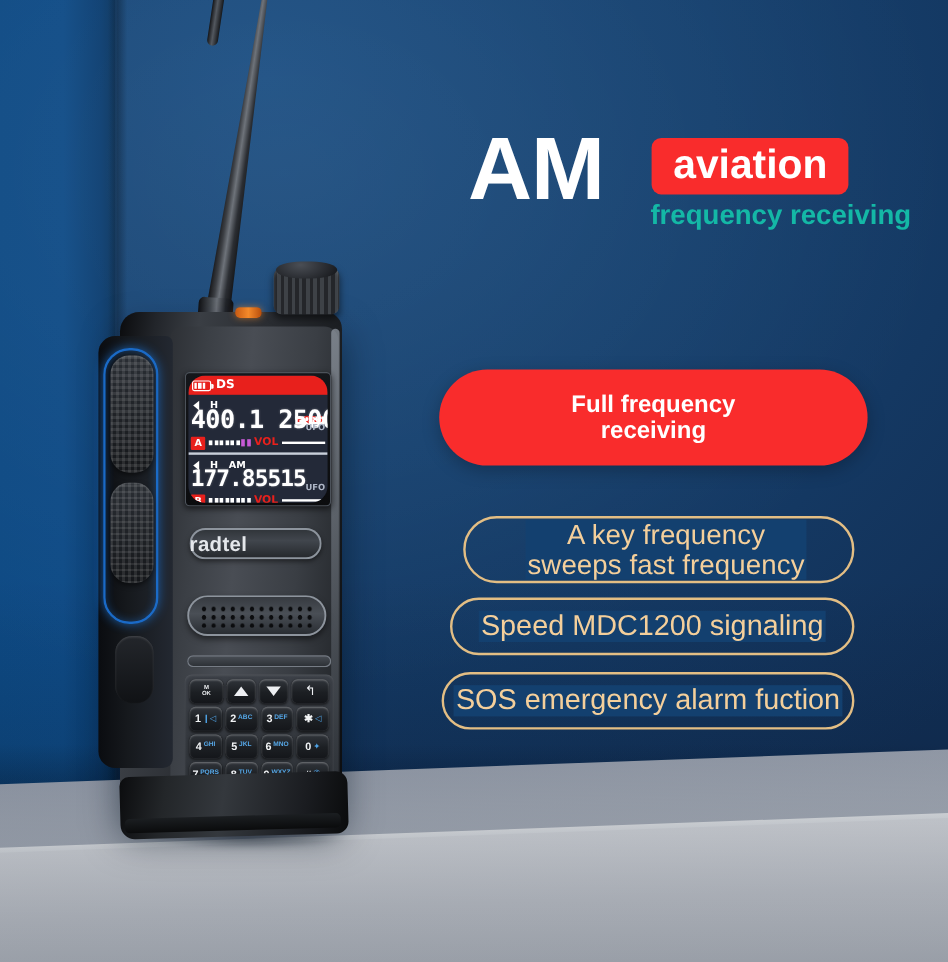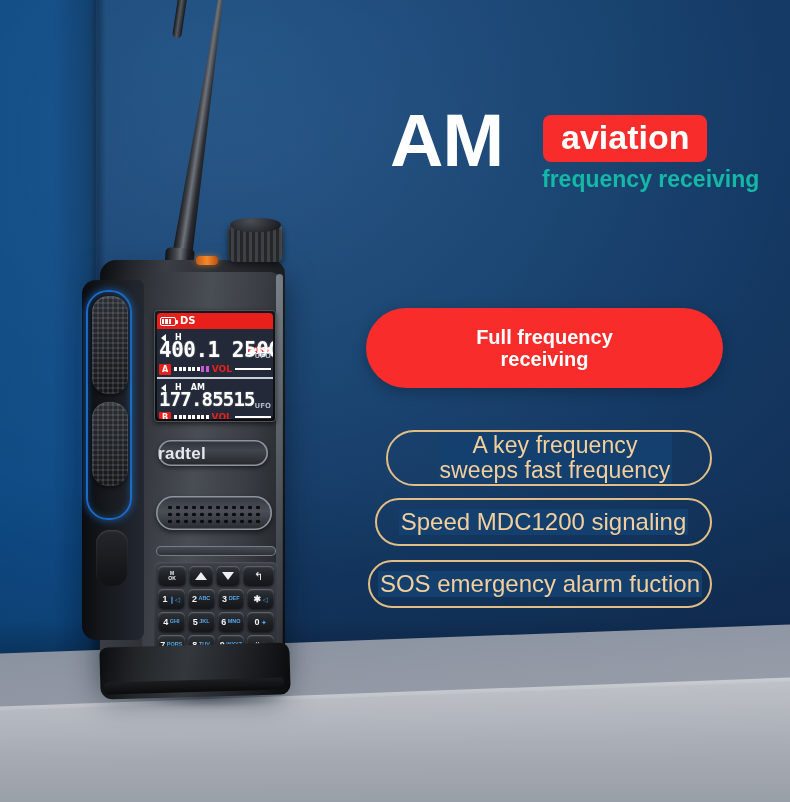--- a/index.html
+++ b/index.html
@@ -208,21 +208,21 @@
 
   
   .lcd-frame{
     position:absolute; left:74px; top:320px; width:122px; height:112px;
     background:linear-gradient(180deg,#15171B,#0B0C0E);
     border-radius:4px; padding:3px;
     box-shadow:inset 0 0 0 1px #4C525A, 0 2px 5px rgba(0,0,0,.6);
   }
   .lcd{
     position:relative; width:100%; height:100%;
-    background:#232938; border-radius:4px; overflow:hidden;
+    background:#232938; border-radius:14px; overflow:hidden;
     font-family:"DejaVu Sans", sans-serif;
   }
   .lcd-topbar{
     position:absolute; left:0; top:0; right:0; height:16px;
     background:#E8201C; display:flex; align-items:center; padding:0 3px; gap:4px;
   }
   .batt{
     width:16px; height:9px; border:1.3px solid #fff; border-radius:2px;
     position:relative; display:flex; align-items:center; justify-content:flex-start;
     padding:1px; gap:1px;

